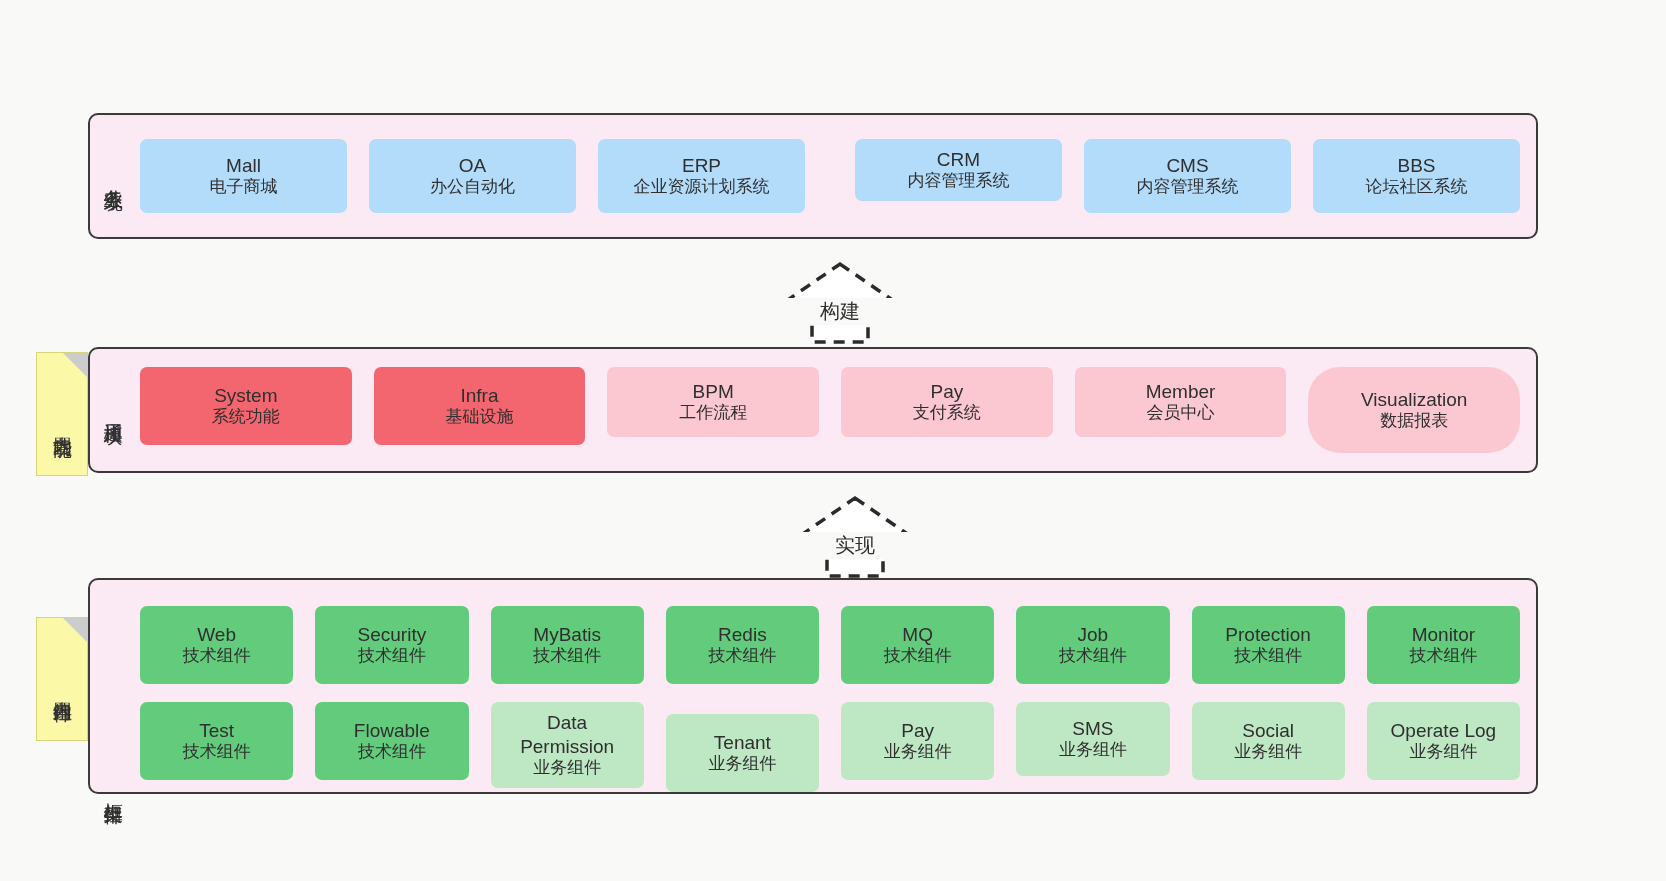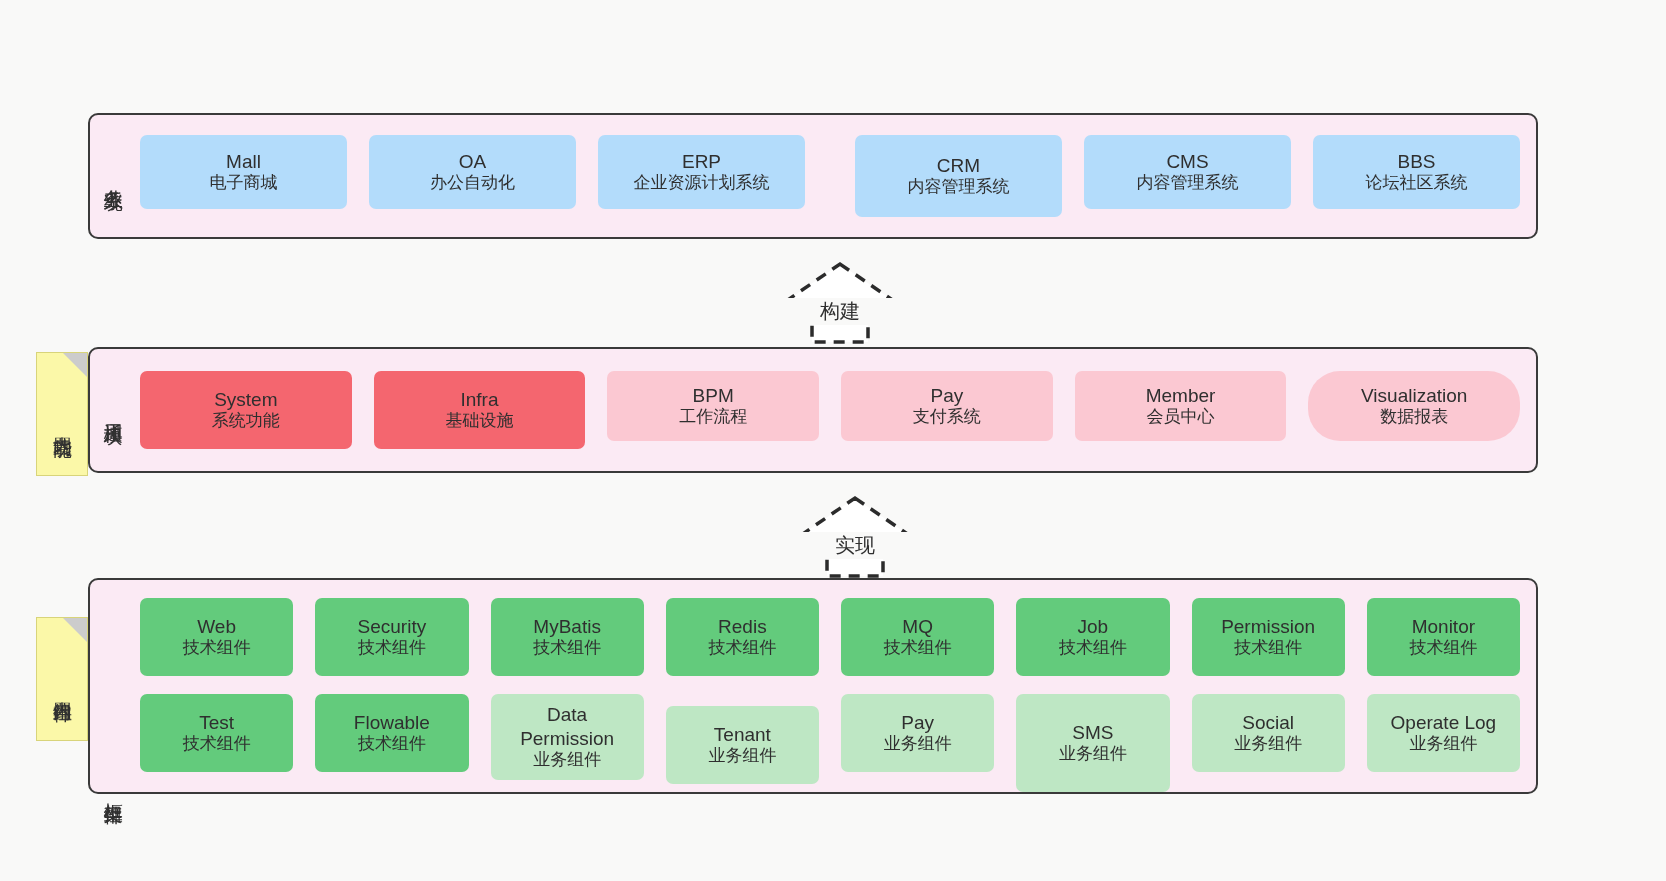--- a/index.html
+++ b/index.html
@@ -152,21 +152,21 @@
           <span class="sub">电子商城</span>
         </div>
         <div class="card c-blue" style="height:74px;">
           <span class="title">OA</span>
           <span class="sub">办公自动化</span>
         </div>
         <div class="card c-blue" style="height:74px;">
           <span class="title">ERP</span>
           <span class="sub">企业资源计划系统</span>
         </div>
-        <div class="card c-blue" style="height:82px;margin-left:28px;">
+        <div class="card c-blue" style="height:62px;margin-left:28px;">
           <span class="title">CRM</span>
           <span class="sub">内容管理系统</span>
         </div>
         <div class="card c-blue" style="height:74px;">
           <span class="title">CMS</span>
           <span class="sub">内容管理系统</span>
         </div>
         <div class="card c-blue" style="height:74px;">
           <span class="title">BBS</span>
           <span class="sub">论坛社区系统</span>
@@ -203,21 +203,21 @@
           <span class="sub">工作流程</span>
         </div>
         <div class="card c-pink" style="height:70px;">
           <span class="title">Pay</span>
           <span class="sub">支付系统</span>
         </div>
         <div class="card c-pink" style="height:70px;">
           <span class="title">Member</span>
           <span class="sub">会员中心</span>
         </div>
-        <div class="card c-pink" style="height:70px;border-radius:32px;">
+        <div class="card c-pink" style="height:86px;border-radius:32px;">
           <span class="title">Visualization</span>
           <span class="sub">数据报表</span>
         </div>
       </div>
     </div>
   </div>
 
   <div class="connector" style="left:775px; top:492px; height:86px;">
     <svg width="160" height="86" viewBox="0 0 160 86">
       <path d="M 80 6 L 144 50 L 108 50 L 108 84 L 52 84 L 52 50 L 16 50 Z" fill="#ffffff" stroke="#2b2b2b" stroke-width="3.5" stroke-dasharray="11 8" stroke-linejoin="miter"></path>
@@ -252,21 +252,21 @@
         </div>
         <div class="card c-green" style="height:78px;">
           <span class="title">MQ</span>
           <span class="sub">技术组件</span>
         </div>
         <div class="card c-green" style="height:78px;">
           <span class="title">Job</span>
           <span class="sub">技术组件</span>
         </div>
         <div class="card c-green" style="height:78px;">
-          <span class="title">Permission</span>
+          <span class="title">Protection</span>
           <span class="sub">技术组件</span>
         </div>
         <div class="card c-green" style="height:78px;">
           <span class="title">Monitor</span>
           <span class="sub">技术组件</span>
         </div>
       </div>
 
       <div class="row">
         <div class="card c-green" style="height:78px;">
@@ -282,21 +282,21 @@
           <span class="sub">业务组件</span>
         </div>
         <div class="card c-green-light" style="height:78px;margin-top:12px;">
           <span class="title">Tenant</span>
           <span class="sub">业务组件</span>
         </div>
         <div class="card c-green-light" style="height:78px;">
           <span class="title">Pay</span>
           <span class="sub">业务组件</span>
         </div>
-        <div class="card c-green-light" style="height:98px;">
+        <div class="card c-green-light" style="height:74px;">
           <span class="title">SMS</span>
           <span class="sub">业务组件</span>
         </div>
         <div class="card c-green-light" style="height:78px;">
           <span class="title">Social</span>
           <span class="sub">业务组件</span>
         </div>
         <div class="card c-green-light" style="height:78px;">
           <span class="title">Operate Log</span>
           <span class="sub">业务组件</span>

